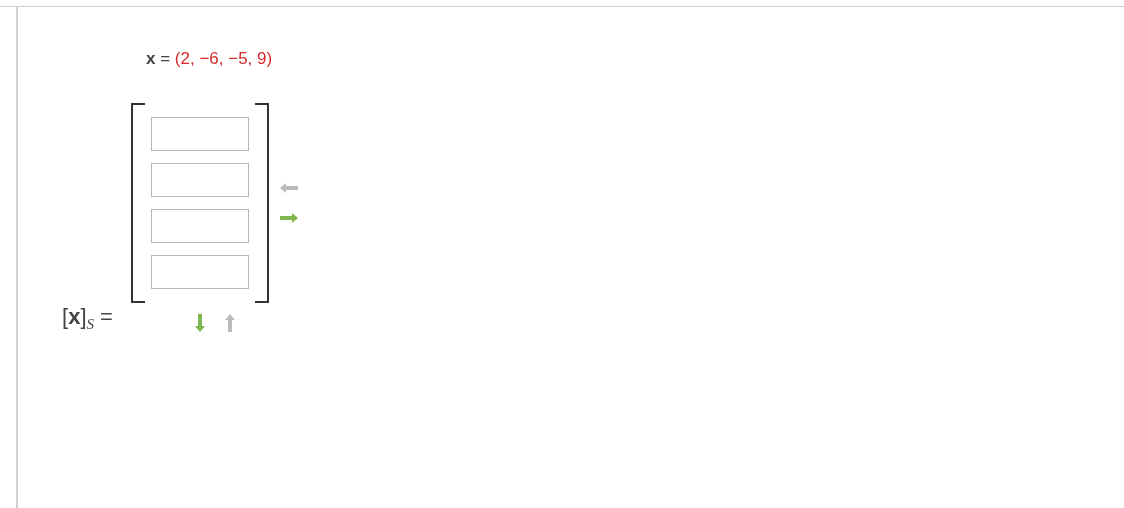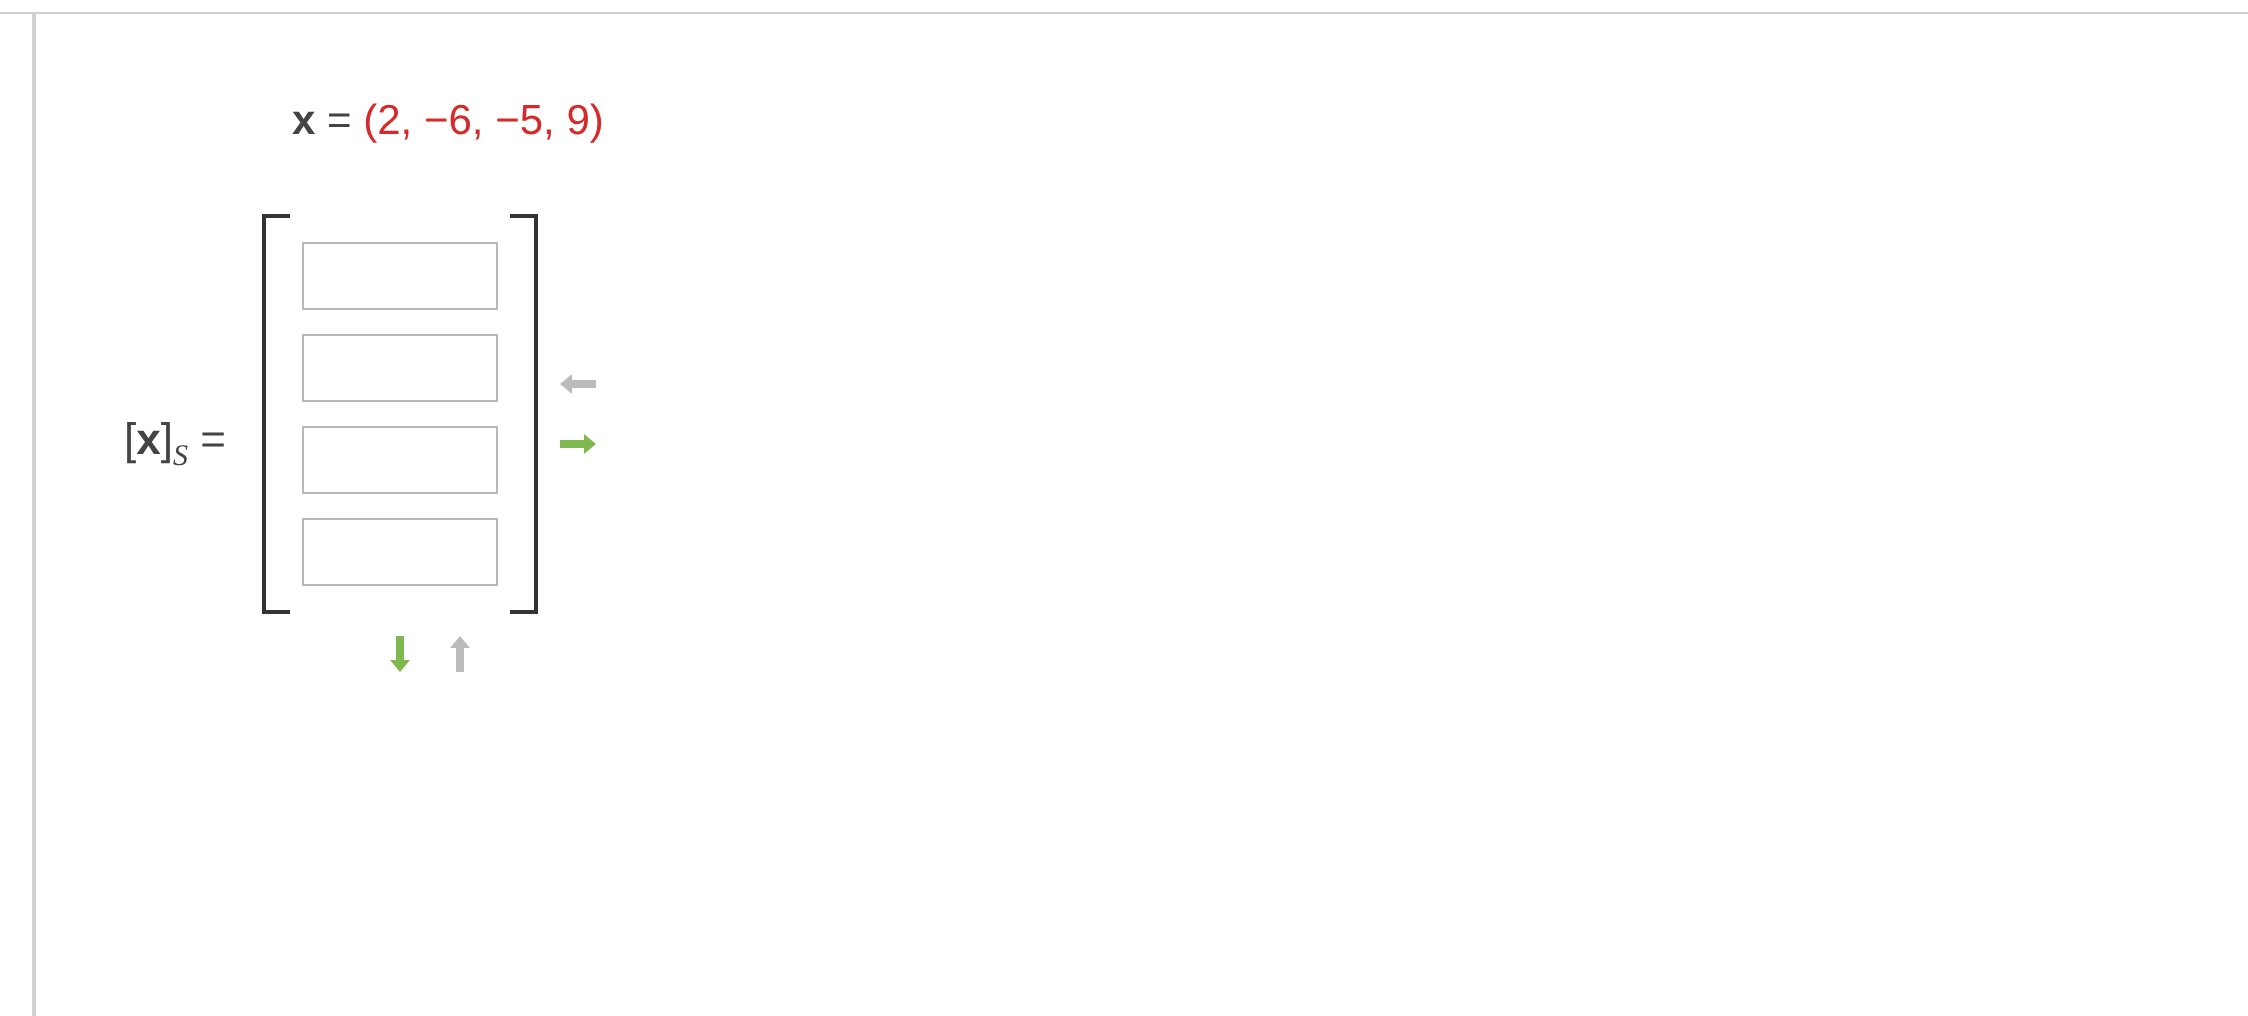--- a/index.html
+++ b/index.html
@@ -39,32 +39,32 @@
   }
   .question-text .n {
     vertical-align: super;
     font-size: 14px;
     font-style: italic;
     font-family: Georgia, 'Times New Roman', serif;
   }
   .vector-line {
     margin-top: 20px;
     margin-left: 94px;
-    font-size: 21px;
+    font-size: 17px;
   }
   .vector-line .x {
     font-weight: bold;
   }
   .vector-nums {
     color: #d42a2a;
   }
   .answer-area {
     margin-top: 34px;
     display: flex;
-    align-items: center;
+    align-items: flex-end;
     margin-left: 10px;
   }
   .xs-label {
     font-size: 22px;
     color: #444;
     margin-right: 18px;
     white-space: nowrap;
   }
   .xs-label .bracket {
     font-family: Verdana, sans-serif;

